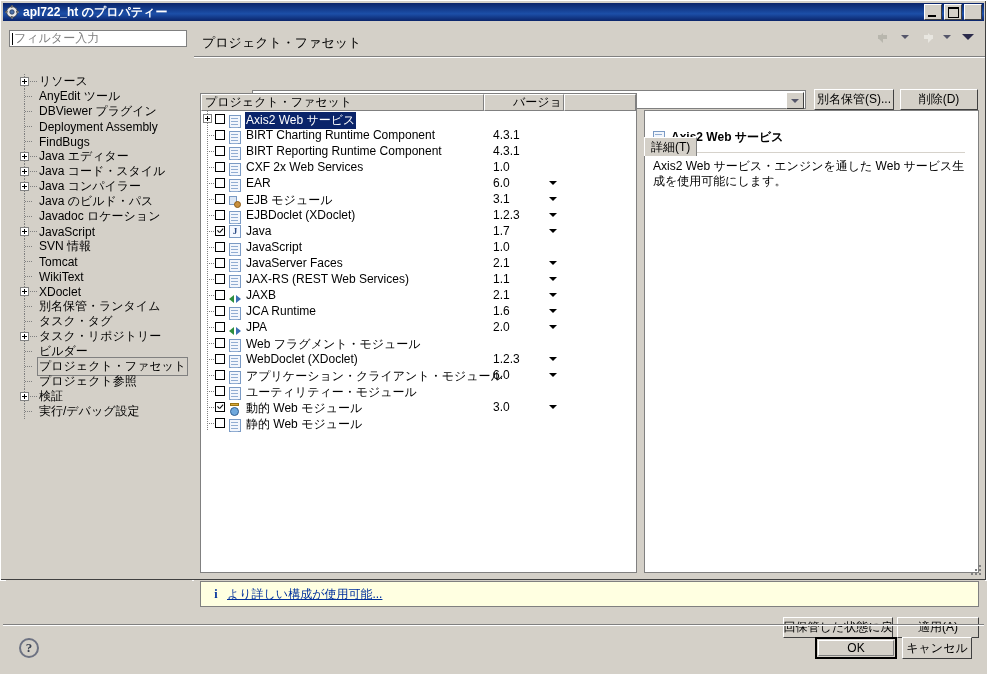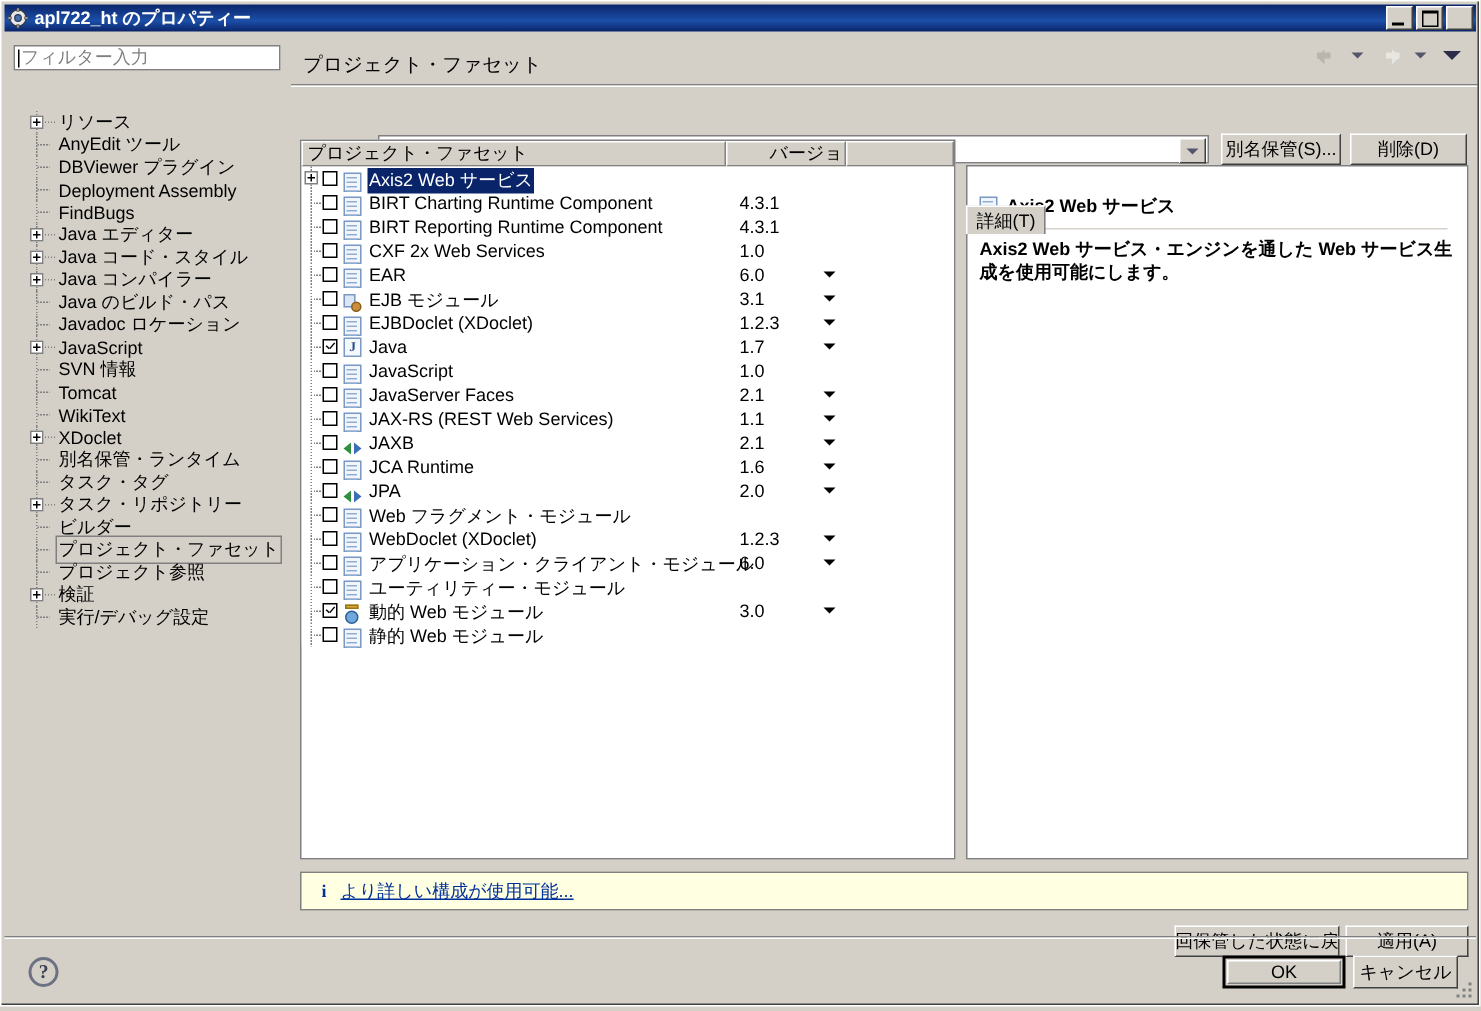--- a/index.html
+++ b/index.html
@@ -4,21 +4,21 @@
 <style>
   html,body{margin:0;padding:0;}
   body{
     width:987px;height:674px;overflow:hidden;
     background:#d4d0c8;
     font-family:"Liberation Sans","DejaVu Sans",sans-serif;
     font-size:12px;color:#000;
     -webkit-font-smoothing:none;
   }
   
-  #window{position:absolute;left:0;top:0;width:987px;height:671px;
+  #window{position:absolute;left:0;top:0;width:987px;height:581px;
     background:#d4d0c8;border:1px solid #fff;box-sizing:border-box;}
   #window::after{content:"";position:absolute;left:0;top:0;right:0;bottom:0;
     border-right:1px solid #404040;border-bottom:1px solid #404040;pointer-events:none;}
   
   #titlebar{position:absolute;left:2px;top:2px;width:981px;height:18px;
     background:linear-gradient(to bottom,#0a246a,#1c4fa8 60%,#0a246a);
     display:flex;align-items:center;}
   #titlebar .tb-icon{width:14px;height:14px;margin-left:2px;flex:0 0 auto;position:relative;}
   #titlebar .tb-title{color:#fff;font-weight:bold;font-size:12px;margin-left:4px;
     white-space:nowrap;text-shadow:none;}
@@ -159,21 +159,21 @@
     display:flex;align-items:center;box-sizing:border-box;cursor:default;
     border-top:1px solid #fff;border-left:1px solid #fff;border-right:1px solid #808080;
     background:#d4d0c8;white-space:nowrap;}
   .tab.active{background:#d4d0c8;z-index:3;height:19px;font-weight:normal;}
   #detail-panel{position:absolute;left:450px;top:87px;width:335px;height:463px;
     background:#fff;border:1px solid #808080;box-sizing:border-box;}
   #detail-head{position:absolute;left:8px;top:18px;display:flex;align-items:center;}
   #detail-head .dicon{width:12px;height:13px;margin-right:6px;}
   #detail-head .dtitle{font-size:12px;font-weight:bold;}
   #detail-rule{position:absolute;left:8px;top:41px;width:312px;height:1px;background:#d6d2cb;}
-  #detail-desc{position:absolute;left:8px;top:48px;width:318px;font-size:12px;line-height:15px;font-weight:bold;}
+  #detail-desc{position:absolute;left:8px;top:48px;width:318px;font-size:12px;line-height:15px;}
 
   
   #infobar{position:absolute;left:6px;top:558px;width:779px;height:26px;
     background:#ffffe1;border:1px solid #808080;border-top-color:#808080;box-sizing:border-box;
     display:flex;align-items:center;}
   #infobar .ii{width:14px;margin-left:8px;color:#00309c;font-weight:bold;font-size:12px;
     font-family:"Liberation Serif",serif;text-align:center;}
   #infobar .ilink{color:#00309c;text-decoration:underline;font-size:12px;margin-left:4px;cursor:default;}
   #btn-restore{position:absolute;left:589px;top:594px;width:110px;height:21px;}
   #btn-apply{position:absolute;left:703px;top:594px;width:82px;height:21px;}

